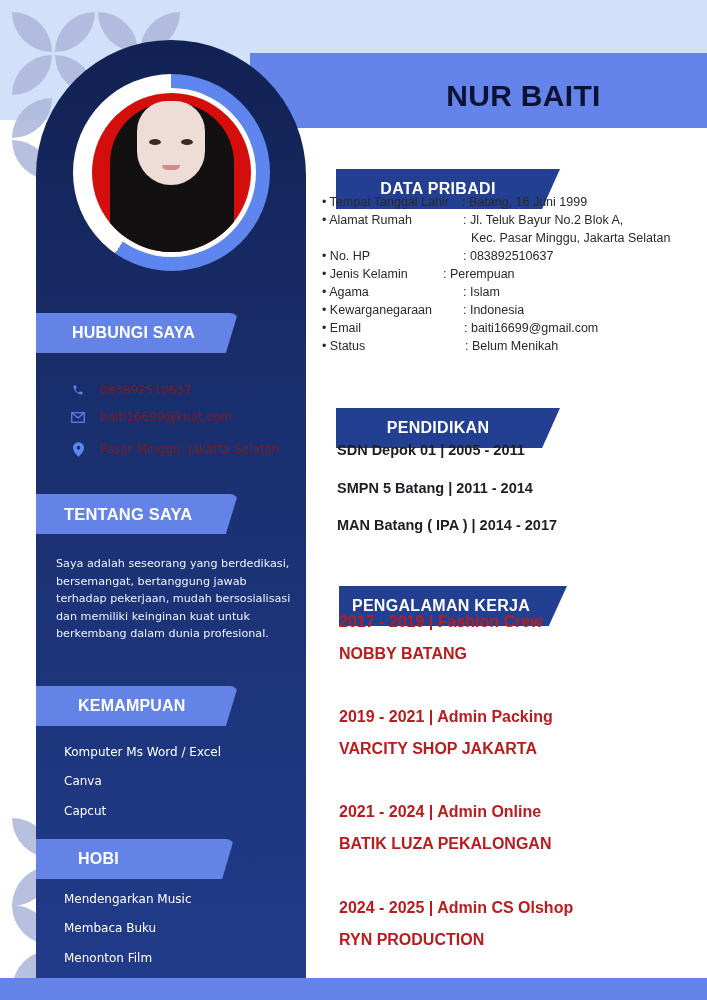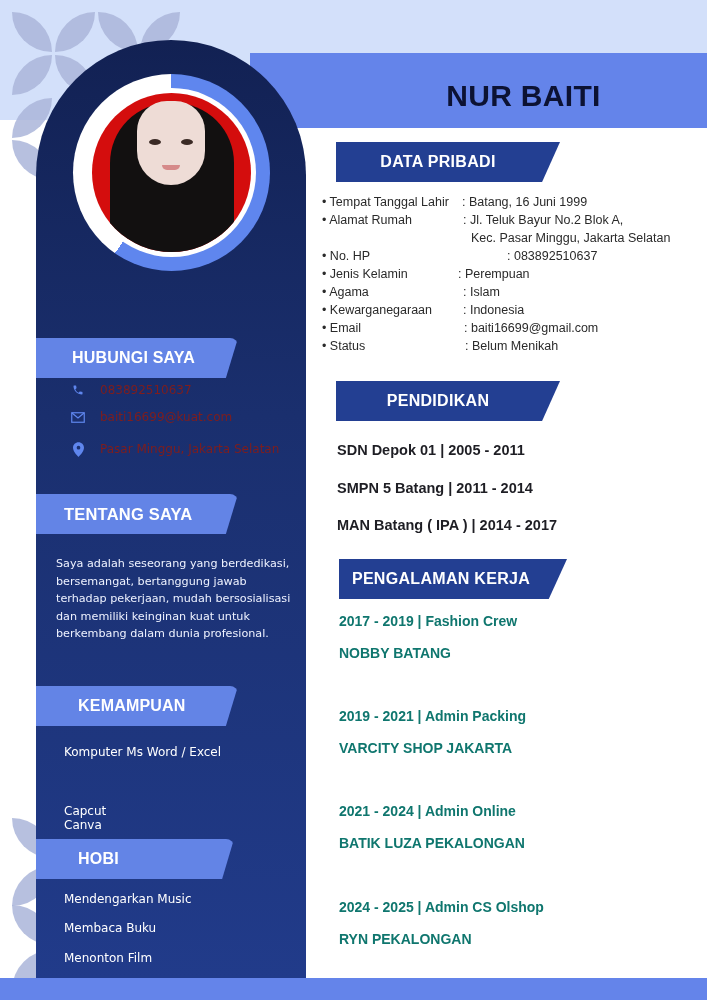--- a/index.html
+++ b/index.html
@@ -95,35 +95,35 @@
   .side-list-item {
     position: absolute; left: 64px; font-size: 12px; color: #ffffff;
   }
 
   .main-tab {
     position: absolute; height: 40px; width: 222px;
     background: #233f92;
     clip-path: polygon(0 0, 100% 0, 92% 100%, 0 100%);
     display: flex; align-items: center; justify-content: center;
     font-family: "Liberation Sans", sans-serif;
-    font-weight: 700; font-size: 16px; color: #ffffff; letter-spacing: 0.3px;
+    font-weight: 700; font-size: 16px; color: #ffffff; letter-spacing: 0.3px; margin-top: 27px;
   }
   .pd-row {
     position: absolute; left: 322px; font-size: 12.5px; color: #2a2a2a;
     font-family: "Liberation Sans", sans-serif;
   }
   .pd-row .lbl { position: absolute; left: 0; white-space: nowrap; }
   .pd-row .val { position: absolute; white-space: nowrap; }
   .edu {
     position: absolute; left: 337px; font-size: 14.5px; font-weight: 700;
     color: #1e1e24; font-family: "Liberation Sans", sans-serif;
   }
   .job-title, .job-company {
-    position: absolute; left: 339px; font-size: 14px; font-weight: 700;
-    color: #0f766e; font-family: "Liberation Sans", sans-serif;
+    position: absolute; left: 339px; font-size: 16px; font-weight: 700;
+    color: #b91c1c; font-family: "Liberation Sans", sans-serif;
   }
 </style>
 </head>
 <body>
 
 <div class="top-band"></div>
 
 <div>
   <div class="petal" style="left:12px;top:12px;"></div>
   <div class="petal b" style="left:55px;top:12px;"></div>
@@ -152,21 +152,21 @@
   <div class="photo">
     <div class="hijab"></div>
     <div class="face">
       <div class="eye" style="left:12px;"></div>
       <div class="eye" style="left:44px;"></div>
     </div>
     <div class="mouth"></div>
   </div>
 </div>
 
-<div class="side-tab" style="top:313px;padding-left:36px;margin-top:25px;">HUBUNGI SAYA</div>
+<div class="side-tab" style="top:313px;padding-left:36px;">HUBUNGI SAYA</div>
 
 <div class="contact-row" style="top:382px;">
   <span class="ico">
     <svg width="12" height="12" viewBox="0 0 24 24">
         <path fill="#5f86ee" d="M6.6 10.8c1.4 2.8 3.8 5.1 6.6 6.6l2.2-2.2c.3-.3.7-.4 1-.2 1.1.4 2.3.6 3.6.6.6 0 1 .4 1 1V20c0 .6-.4 1-1 1C10.6 21 3 13.4 3 4c0-.6.4-1 1-1h3.5c.6 0 1 .4 1 1 0 1.3.2 2.5.6 3.6.1.3 0 .7-.2 1L6.6 10.8z"></path>
       </svg>
   </span>
   <span>083892510637</span>
 </div>
 <div class="contact-row" style="top:409px;">
@@ -185,21 +185,21 @@
       </svg>
   </span>
   <span>Pasar Minggu, Jakarta Selatan</span>
 </div>
 
 <div class="side-tab" style="top:494px;padding-left:28px;font-size:16.5px;">TENTANG SAYA</div>
 <div class="about">Saya adalah seseorang yang berdedikasi, bersemangat, bertanggung jawab terhadap pekerjaan, mudah bersosialisasi dan memiliki keinginan kuat untuk berkembang dalam dunia profesional.</div>
 
 <div class="side-tab" style="top:686px;padding-left:42px;">KEMAMPUAN</div>
 <div class="side-list-item" style="top:745px;">Komputer Ms Word / Excel</div>
-<div class="side-list-item" style="top:774px;margin-top:44px;">Canva</div>
+<div class="side-list-item" style="top:774px;">Canva</div>
 <div class="side-list-item" style="top:804px;">Capcut</div>
 
 <div class="side-tab" style="top:839px;padding-left:42px;width:198px;">HOBI</div>
 <div class="side-list-item" style="top:892px;">Mendengarkan Music</div>
 <div class="side-list-item" style="top:921px;">Membaca Buku</div>
 <div class="side-list-item" style="top:951px;">Menonton Film</div>
 
 <div class="main-tab" style="left:336px;top:142px;width:224px;padding-right:20px;">DATA PRIBADI</div>
 
 <div class="pd-row" style="top:195px;">
@@ -208,25 +208,25 @@
 </div>
 <div class="pd-row" style="top:213px;">
   <span class="lbl">• Alamat Rumah</span>
   <span class="val" style="left:141px;">: Jl. Teluk Bayur No.2 Blok A,</span>
 </div>
 <div class="pd-row" style="top:231px;">
   <span class="val" style="left:149px;">Kec. Pasar Minggu, Jakarta Selatan</span>
 </div>
 <div class="pd-row" style="top:249px;">
   <span class="lbl">• No. HP</span>
-  <span class="val" style="left:141px;margin-left:44px;">: 083892510637</span>
+  <span class="val" style="left:141px;">: 083892510637</span>
 </div>
 <div class="pd-row" style="top:267px;">
   <span class="lbl">• Jenis Kelamin</span>
-  <span class="val" style="left:136px;">: Perempuan</span>
+  <span class="val" style="left:121px;">: Perempuan</span>
 </div>
 <div class="pd-row" style="top:285px;">
   <span class="lbl">• Agama</span>
   <span class="val" style="left:141px;">: Islam</span>
 </div>
 <div class="pd-row" style="top:303px;">
   <span class="lbl">• Kewarganegaraan</span>
   <span class="val" style="left:141px;">: Indonesia</span>
 </div>
 <div class="pd-row" style="top:321px;">
@@ -248,15 +248,15 @@
 <div class="job-title" style="top:613px;">2017 - 2019 | Fashion Crew</div>
 <div class="job-company" style="top:645px;">NOBBY BATANG</div>
 
 <div class="job-title" style="top:708px;">2019 - 2021 | Admin Packing</div>
 <div class="job-company" style="top:740px;">VARCITY SHOP JAKARTA</div>
 
 <div class="job-title" style="top:803px;">2021 - 2024 | Admin Online</div>
 <div class="job-company" style="top:835px;">BATIK LUZA PEKALONGAN</div>
 
 <div class="job-title" style="top:899px;">2024 - 2025 | Admin CS Olshop</div>
-<div class="job-company" style="top:931px;">RYN PEKALONGAN</div>
+<div class="job-company" style="top:931px;">RYN PRODUCTION</div>
 
 <div class="bottom-strip"></div>
 
 </body></html>

